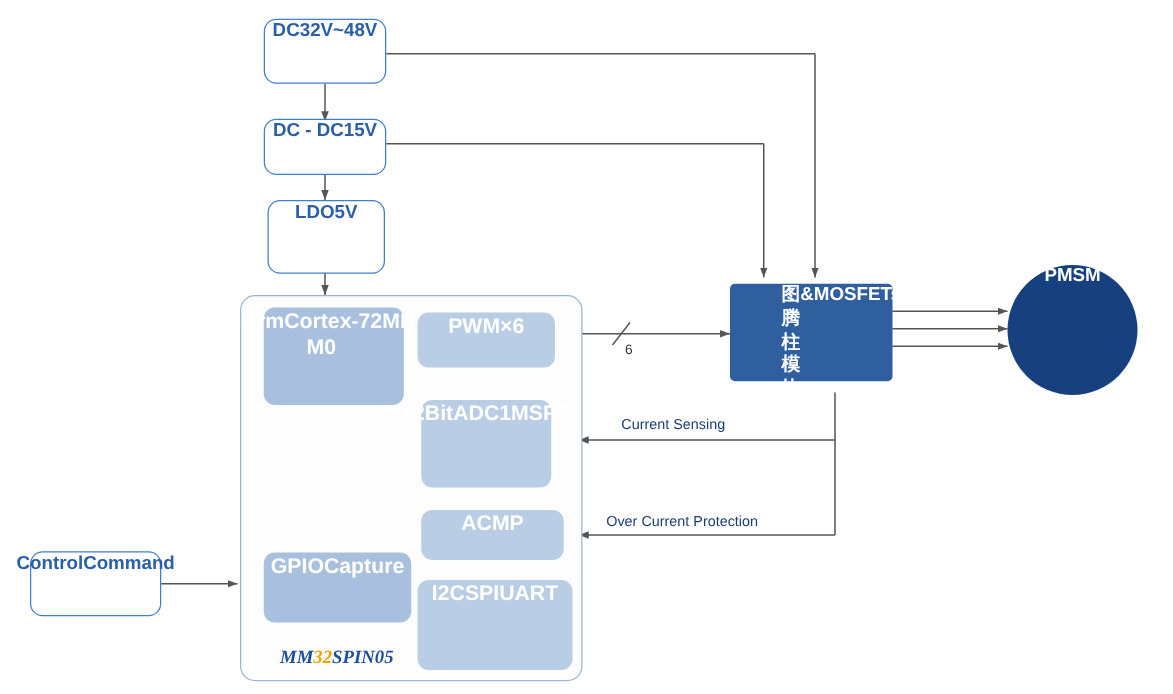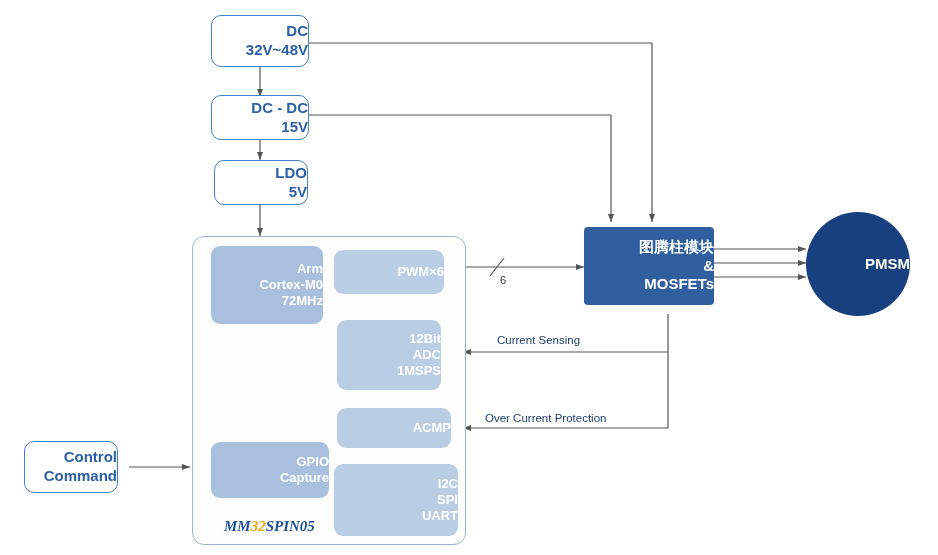--- a/index.html
+++ b/index.html
@@ -12,22 +12,22 @@
     width: 938px;
     height: 555px;
     background: #ffffff;
     font-family: "Liberation Sans", sans-serif;
     overflow: hidden;
   }
   .node {
     position: absolute;
     box-sizing: border-box;
     display: flex;
-    flex-direction: column;
-    align-items: flex-end;
+    flex-direction: row;
+    align-items: flex-start;
     justify-content: center;
     text-align: center;
     line-height: 1.25;
   }
   
   .box-outline {
     border: 1.5px solid #3f7fd0;
     border-radius: 10px;
     background: #ffffff;
     color: #2b5fa8;
@@ -39,21 +39,21 @@
     border: 1.5px solid #9ab6d4;
     border-radius: 12px;
     background: #fdfdfd;
   }
   
   .mcu-block {
     border-radius: 9px;
     background: #a8c0de;
     color: #ffffff;
     font-weight: bold;
-    font-size: 13px;
+    font-size: 17px;
   }
   .mcu-block.light {
     background: #b9cde5;
   }
   
   .box-filled {
     border-radius: 4px;
     background: #2f5f9e;
     color: #ffffff;
     font-weight: bold;
@@ -151,21 +151,21 @@
   <div class="node box-outline" style="left:211px; top:15px; width:98px; height:52px;">
     <div>DC</div>
     <div>32V~48V</div>
   </div>
 
   <div class="node box-outline" style="left:211px; top:95px; width:98px; height:45px;">
     <div>DC - DC</div>
     <div>15V</div>
   </div>
 
-  <div class="node box-outline" style="left:214px; top:160px; width:94px; height:45px;">
+  <div class="node box-outline" style="left:214px; top:160px; width:94px; height:59px;">
     <div>LDO</div>
     <div>5V</div>
   </div>
 
   <div class="node mcu-outer" style="left:192px; top:236px; width:274px; height:309px;"></div>
 
   <div class="node mcu-block" style="left:211px; top:246px; width:112px; height:78px;">
     <div>Arm</div>
     <div>Cortex-M0</div>
     <div>72MHz</div>
@@ -204,21 +204,21 @@
   <div class="node box-filled" style="left:584px; top:227px; width:130px; height:78px;">
     <div>图腾柱模块</div>
     <div>&amp;</div>
     <div>MOSFETs</div>
   </div>
 
   <div class="node circle-filled" style="left:806px; top:212px; width:104px; height:104px;">
     <div>PMSM</div>
   </div>
 
-  <div class="node ctrl-cmd" style="left:24px; top:441px; width:94px; height:52px;">
+  <div class="node ctrl-cmd" style="left:24px; top:441px; width:105px; height:52px;">
     <div>Control</div>
     <div>Command</div>
   </div>
 
   <div class="bus-num" style="left:500px; top:274px;">6</div>
 
   <div class="label" style="left:497px; top:334px;">Current Sensing</div>
 
   <div class="label" style="left:485px; top:412px;">Over Current Protection</div>
 

